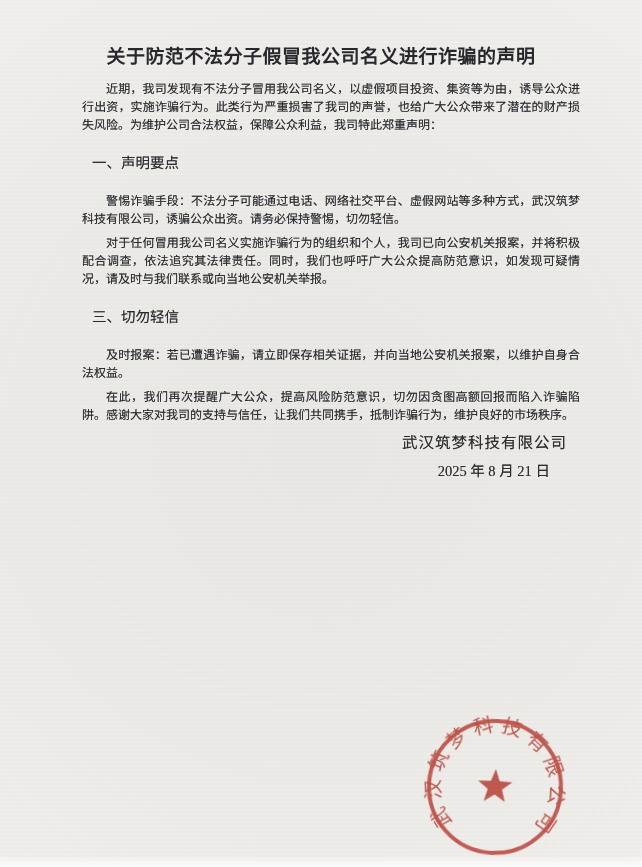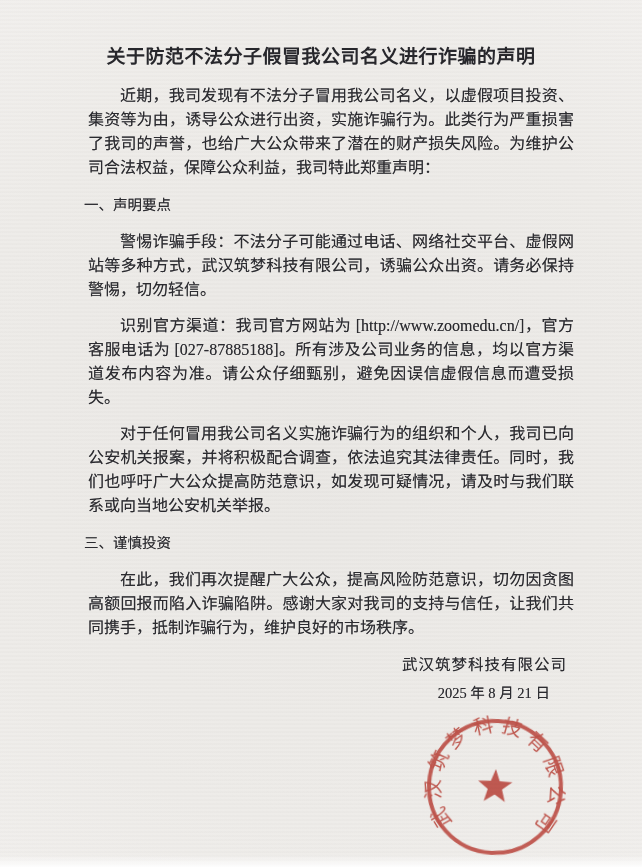--- a/index.html
+++ b/index.html
@@ -48,31 +48,31 @@
   .title {
     margin: 0 20px 8px 0;
     font-size: 19px;
     font-weight: bold;
     line-height: 30px;
     text-align: center;
     letter-spacing: 0.5px;
     color: #27272c;
   }
   .para {
-    margin: 12px;
-    font-size: 16px;
-    line-height: 24px;
+    margin: 6px;
+    font-size: 12px;
+    line-height: 18px;
     text-align: justify;
     letter-spacing: 0;
     word-break: break-all;
     text-shadow: 0 0 0.5px rgba(43,43,48,0.55);
   }
   .para.indent { text-indent: 2em; }
   .section-head {
-    margin: 8px;
+    margin: 16px;
     font-size: 14.5px;
     line-height: 26px;
     text-shadow: 0 0 0.5px rgba(43,43,48,0.55);
   }
   .sig-block { text-align: right; }
   .sig-company {
     margin: 0 19px 0 0;
     font-size: 15.5px;
     line-height: 26px;
     letter-spacing: 1px;
@@ -104,25 +104,25 @@
 <div class="paper">
 
   <div class="content">
 
     <h1 class="title">关于防范不法分子假冒我公司名义进行诈骗的声明</h1>
 
     <p class="para indent">近期，我司发现有不法分子冒用我公司名义，以虚假项目投资、集资等为由，诱导公众进行出资，实施诈骗行为。此类行为严重损害了我司的声誉，也给广大公众带来了潜在的财产损失风险。为维护公司合法权益，保障公众利益，我司特此郑重声明：</p>
 
     <p class="section-head">一、声明要点</p>
     <p class="para indent">警惕诈骗手段：不法分子可能通过电话、网络社交平台、虚假网站等多种方式，武汉筑梦科技有限公司，诱骗公众出资。请务必保持警惕，切勿轻信。</p>
-    <p class="para indent">识别官方渠道：我司官方网站为 [http://www.zoomedu.cn/]，官方客服电话为 [027-87885188]。所有涉及公司业务的信息，均以官方渠道发布内容为准。请公众仔细甄别，避免因误信虚假信息而遭受损失。</p>
 
     <p class="para indent">对于任何冒用我公司名义实施诈骗行为的组织和个人，我司已向公安机关报案，并将积极配合调查，依法追究其法律责任。同时，我们也呼吁广大公众提高防范意识，如发现可疑情况，请及时与我们联系或向当地公安机关举报。</p>
 
-    <p class="section-head">三、谨慎投资</p>
+    <p class="section-head">三、切勿轻信</p>
+    <p class="para indent">及时报案：若已遭遇诈骗，请立即保存相关证据，并向当地公安机关报案，以维护自身合法权益。</p>
     <p class="para indent">在此，我们再次提醒广大公众，提高风险防范意识，切勿因贪图高额回报而陷入诈骗陷阱。感谢大家对我司的支持与信任，让我们共同携手，抵制诈骗行为，维护良好的市场秩序。</p>
 
     <div class="sig-block">
       <p class="sig-company">武汉筑梦科技有限公司</p>
       <p class="sig-date">2025 年 8 月 21 日</p>
     </div>
 
   </div>
 
   <svg class="seal" viewBox="-71 -71 142 142" xmlns="http://www.w3.org/2000/svg">

